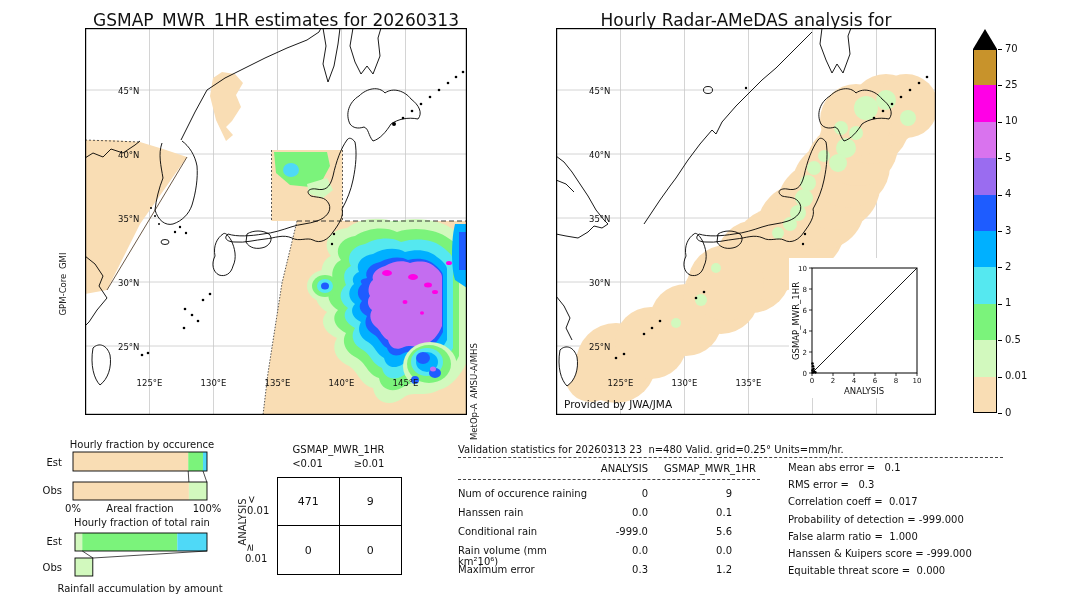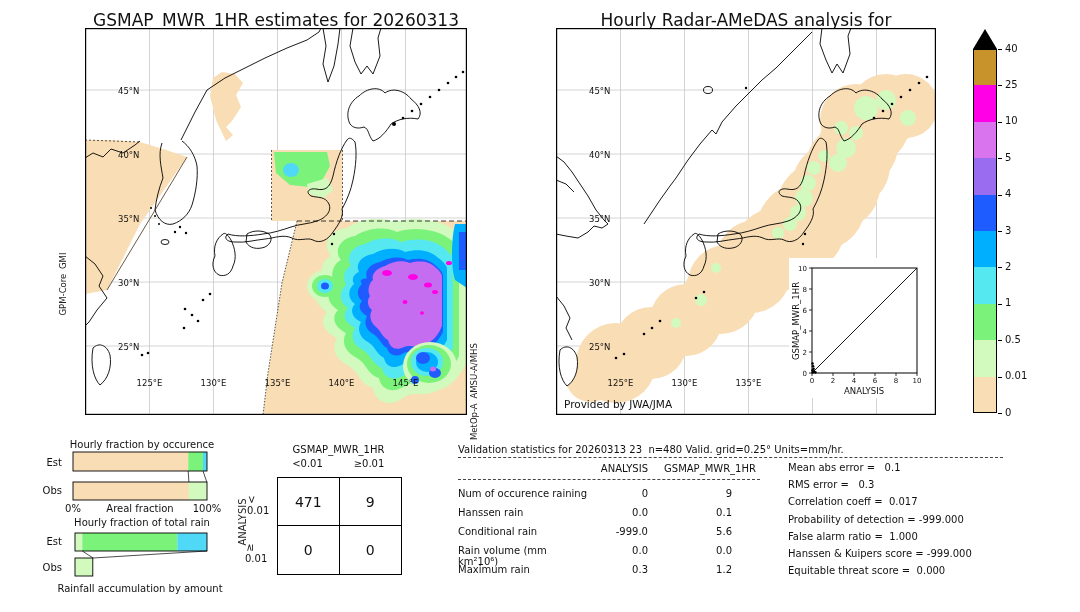--- a/index.html
+++ b/index.html
@@ -8,21 +8,21 @@
   .abs{position:absolute;}
   .maptitle{font-size:17px;text-align:center;color:#111;}
   .vtext{transform:rotate(-90deg);font-size:8.5px;line-height:10px;white-space:nowrap;color:#222;}
   .vtext div{display:inline-block;margin:0 1px;vertical-align:top;}
   .stitle{font-size:10px;}
   .pre{white-space:pre;}
   .cb-lab{position:absolute;font-size:10px;color:#111;}
   .cb-tick{position:absolute;width:4px;border-top:1px solid #000;}
   .cb-seg{position:absolute;width:24px;}
   .tbl{position:absolute;border:1.5px solid #000;display:grid;grid-template-columns:1fr 1fr;grid-template-rows:1fr 1fr;}
-  .tbl .cell{display:flex;align-items:center;justify-content:center;font-size:14px;}
+  .tbl .cell{display:flex;align-items:center;justify-content:center;font-size:11px;}
   .tbl .cell.bR{border-right:1.2px solid #000;}
   .tbl .cell.bB{border-bottom:1.2px solid #000;}
   .rotg{display:inline-block;transform:rotate(-90deg);}
   .vrow{position:absolute;font-size:10px;display:flex;}
   .vrow .lab{width:132px;}
   .vrow .v1{width:58px;text-align:right;}
   .vrow .v2{width:84px;text-align:right;}
   .dash{position:absolute;border-top:1.2px dashed #444;}
   .score{font-size:10px;line-height:17.2px;white-space:pre;}
   svg text{font-family:"DejaVu Sans", sans-serif;}
@@ -319,21 +319,21 @@
         <div class="cb-seg" style="left: 0px; top: 165.6px; height: 36.9px; background: rgb(30, 92, 255);"></div>
         <div class="cb-seg" style="left: 0px; top: 202px; height: 36.9px; background: rgb(0, 176, 255);"></div>
         <div class="cb-seg" style="left: 0px; top: 238.4px; height: 36.9px; background: rgb(85, 232, 240);"></div>
         <div class="cb-seg" style="left: 0px; top: 274.8px; height: 36.9px; background: rgb(123, 243, 123);"></div>
         <div class="cb-seg" style="left: 0px; top: 311.2px; height: 36.9px; background: rgb(210, 249, 190);"></div>
         <div class="cb-seg" style="left: 0px; top: 347.6px; height: 36.9px; background: rgb(249, 221, 180);"></div>
       </div>
     <div class="abs" style="left:0;top:20px;width:24px;height:364px;border:1px solid #000;box-sizing:border-box;"></div>
     <div id="cb-labels">
         <div class="cb-tick" style="left: 25px; top: 20px;"></div>
-        <div class="cb-lab" style="left: 32px; top: 13.5px;">40</div>
+        <div class="cb-lab" style="left: 32px; top: 13.5px;">70</div>
         <div class="cb-tick" style="left: 25px; top: 56.4px;"></div>
         <div class="cb-lab" style="left: 32px; top: 49.9px;">25</div>
         <div class="cb-tick" style="left: 25px; top: 92.8px;"></div>
         <div class="cb-lab" style="left: 32px; top: 86.3px;">10</div>
         <div class="cb-tick" style="left: 25px; top: 129.2px;"></div>
         <div class="cb-lab" style="left: 32px; top: 122.7px;">5</div>
         <div class="cb-tick" style="left: 25px; top: 165.6px;"></div>
         <div class="cb-lab" style="left: 32px; top: 159.1px;">4</div>
         <div class="cb-tick" style="left: 25px; top: 202px;"></div>
         <div class="cb-lab" style="left: 32px; top: 195.5px;">3</div>
@@ -423,21 +423,21 @@
     <span class="lab">Conditional rain</span>
     <span class="v1">-999.0</span>
     <span class="v2">5.6</span>
   </div>
   <div class="vrow" style="left:458px;top:545px;">
     <span class="lab">Rain volume (mm km²10⁶)</span>
     <span class="v1">0.0</span>
     <span class="v2">0.0</span>
   </div>
   <div class="vrow" style="left:458px;top:564px;">
-    <span class="lab">Maximum rain</span>
+    <span class="lab">Maximum error</span>
     <span class="v1">0.3</span>
     <span class="v2">1.2</span>
   </div>
 
   <div class="abs" style="left:788px;top:459px;">
     <div class="score">Mean abs error =   0.1</div>
     <div class="score">RMS error =   0.3</div>
     <div class="score">Correlation coeff =  0.017</div>
     <div class="score">Probability of detection = -999.000</div>
     <div class="score">False alarm ratio =  1.000</div>

